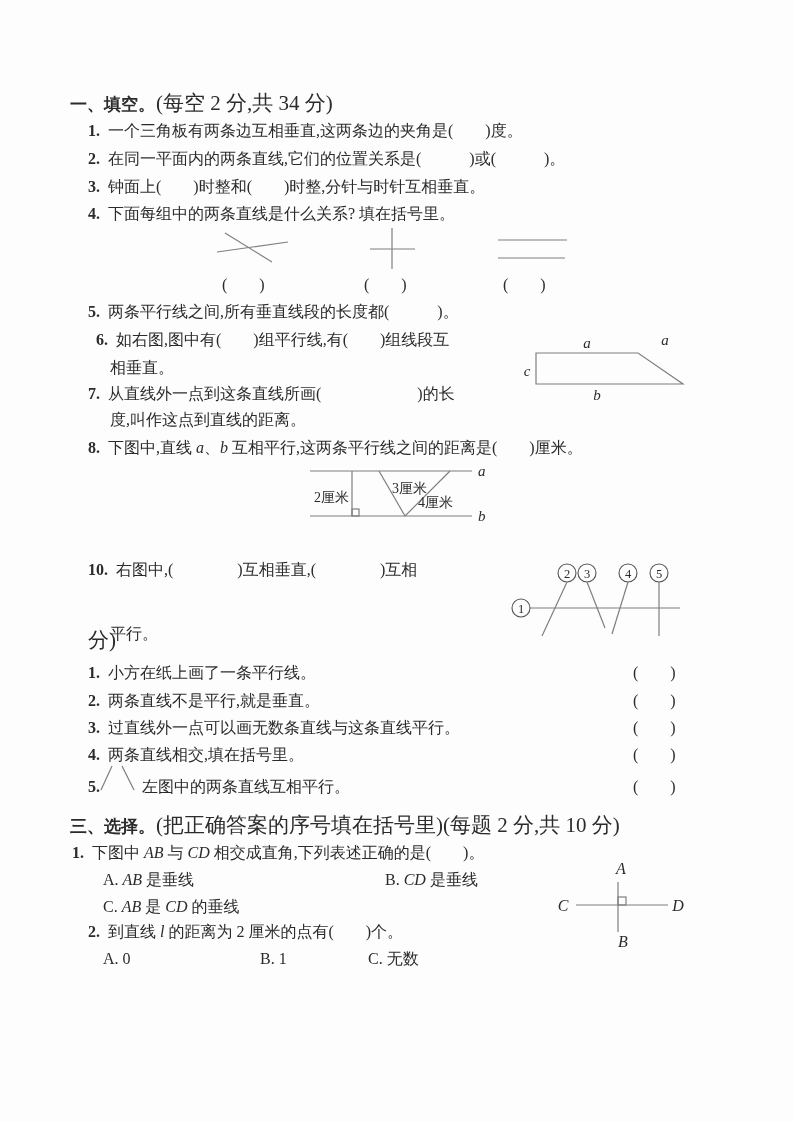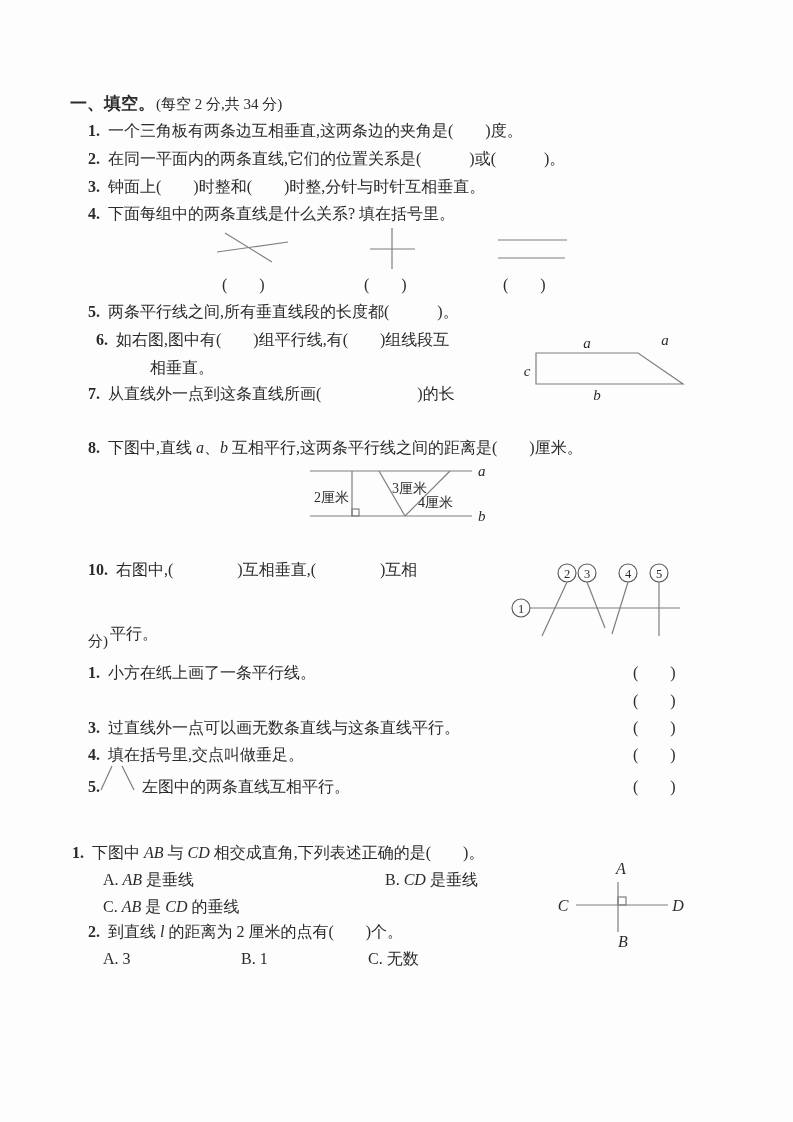--- a/index.html
+++ b/index.html
@@ -4,21 +4,21 @@
 <style>
   html,body{margin:0;padding:0;background:#e8e8e8;}
   .page{
     position:relative;width:793px;height:1122px;background:#fdfdfd;margin:0 auto;
     font-family:"Liberation Serif","DejaVu Serif",serif;
     color:#2b2b2b;font-size:16px;overflow:hidden;
   }
   .ln{position:absolute;white-space:nowrap;line-height:21px;}
   .num{font-weight:bold;margin-right:8px;}
   .hdr{font-weight:bold;font-size:17px;}
-  .hdr .note{font-weight:normal;font-size:15px;margin-left:1px;}
+  .hdr .note{font-weight:normal;font-size:21px;margin-left:1px;}
   .math{font-style:italic;}
   .optlabel{margin-right:4px;}
   svg{position:absolute;overflow:visible;}
   svg line, svg polygon, svg rect{stroke:#7f7f7f;stroke-width:1.2;fill:none;}
   svg circle{stroke:#555;stroke-width:1.1;fill:none;}
   svg text{fill:#2b2b2b;font-family:"Liberation Serif","DejaVu Serif",serif;}
   .figlabel{font-style:italic;font-size:15px;}
   .cm{font-size:14px;}
   .cnum{font-size:12.5px;}
 </style>
@@ -65,33 +65,34 @@
   <div class="ln" style="top:274px;left:364px;">(　　)</div>
   <div class="ln" style="top:274px;left:503px;">(　　)</div>
 
   <div class="ln" style="top:301px;left:88px;">
     <span class="num">5.</span><span>两条平行线之间,所有垂直线段的长度都(　　　)。</span>
   </div>
 
   <div class="ln" style="top:329px;left:96px;">
     <span class="num">6.</span><span>如右图,图中有(　　)组平行线,有(　　)组线段互</span>
   </div>
-  <div class="ln" style="top:357px;left:110px;margin-left:40px;">相垂直。</div>
+  <div class="ln" style="top:357px;left:110px;">相垂直。</div>
 
   <svg style="top:330px;left:515px;" width="190" height="72">
     <polygon points="21,23 123,23 168,54 21,54"></polygon>
     <text class="figlabel" x="72" y="18" text-anchor="middle">a</text>
     <text class="figlabel" x="150" y="15" text-anchor="middle">a</text>
     <text class="figlabel" x="12" y="46" text-anchor="middle">c</text>
     <text class="figlabel" x="82" y="70" text-anchor="middle">b</text>
   </svg>
 
   <div class="ln" style="top:383px;left:88px;">
     <span class="num">7.</span><span>从直线外一点到这条直线所画(　　　　　　)的长</span>
   </div>
+  <div class="ln" style="top:409px;left:110px;">度,叫作这点到直线的距离。</div>
 
   <div class="ln" style="top:437px;left:88px;">
     <span class="num">8.</span><span>下图中,直线 </span><span class="math">a</span><span>、</span><span class="math">b</span><span> 互相平行,这两条平行线之间的距离是(　　)厘米。</span>
   </div>
 
   <svg style="top:455px;left:300px;" width="215" height="72">
     <line x1="10" y1="16" x2="172" y2="16"></line>
     <line x1="10" y1="61" x2="172" y2="61"></line>
     <line x1="52" y1="16" x2="52" y2="61"></line>
     <rect x="52" y="54" width="7" height="7"></rect>
@@ -130,42 +131,48 @@
 
   <div class="ln hdr" style="top:630px;left:88px;">
     <span class="note" style="margin-left:0;">分)</span>
   </div>
 
   <div class="ln" style="top:662px;left:88px;">
     <span class="num">1.</span><span>小方在纸上画了一条平行线。</span>
   </div>
   <div class="ln" style="top:662px;left:633px;">(　　)</div>
 
+  <div class="ln" style="top:690px;left:88px;">
+    <span class="num">2.</span><span>两条直线不是平行,就是垂直。</span>
+  </div>
   <div class="ln" style="top:690px;left:633px;">(　　)</div>
 
   <div class="ln" style="top:717px;left:88px;">
     <span class="num">3.</span><span>过直线外一点可以画无数条直线与这条直线平行。</span>
   </div>
   <div class="ln" style="top:717px;left:633px;">(　　)</div>
 
   <div class="ln" style="top:744px;left:88px;">
-    <span class="num">4.</span><span>填在括号里,交点叫做垂足。</span>
+    <span class="num">4.</span><span>两条直线相交,填在括号里。</span>
   </div>
   <div class="ln" style="top:744px;left:633px;">(　　)</div>
 
   <div class="ln" style="top:776px;left:88px;">
     <span class="num">5.</span>
   </div>
   <svg style="top:763px;left:98px;" width="42" height="30">
     <line x1="3" y1="27" x2="14" y2="3"></line>
     <line x1="24" y1="3" x2="36" y2="27"></line>
   </svg>
   <div class="ln" style="top:776px;left:142px;">左图中的两条直线互相平行。</div>
   <div class="ln" style="top:776px;left:633px;">(　　)</div>
 
+  <div class="ln hdr" style="top:815px;left:70px;">
+    <span>三、</span><span>选择。</span><span class="note">(把正确答案的序号填在括号里)(每题 2 分,共 10 分)</span>
+  </div>
 
   <div class="ln" style="top:842px;left:72px;">
     <span class="num">1.</span><span>下图中 </span><span class="math">AB</span><span> 与 </span><span class="math">CD</span><span> 相交成直角,下列表述正确的是(　　)。</span>
   </div>
 
   <div class="ln" style="top:869px;left:103px;">
     <span class="optlabel">A.</span><span class="math">AB</span><span> 是垂线</span>
   </div>
   <div class="ln" style="top:869px;left:385px;">
     <span class="optlabel">B.</span><span class="math">CD</span><span> 是垂线</span>
@@ -180,17 +187,17 @@
     <rect x="68" y="42" width="8" height="8"></rect>
     <text class="figlabel" style="font-size:16px;" x="71" y="19" text-anchor="middle">A</text>
     <text class="figlabel" style="font-size:16px;" x="73" y="92" text-anchor="middle">B</text>
     <text class="figlabel" style="font-size:16px;" x="13" y="56" text-anchor="middle">C</text>
     <text class="figlabel" style="font-size:16px;" x="128" y="56" text-anchor="middle">D</text>
   </svg>
 
   <div class="ln" style="top:921px;left:88px;">
     <span class="num">2.</span><span>到直线 </span><span class="math">l</span><span> 的距离为 2 厘米的点有(　　)个。</span>
   </div>
-  <div class="ln" style="top:948px;left:103px;">A. 3</div>
-  <div class="ln" style="top:948px;left:241px;">B. 1</div>
+  <div class="ln" style="top:948px;left:103px;">A. 0</div>
+  <div class="ln" style="top:948px;left:260px;">B. 1</div>
   <div class="ln" style="top:948px;left:368px;">C. 无数</div>
 
 </div>
 
 </body></html>

